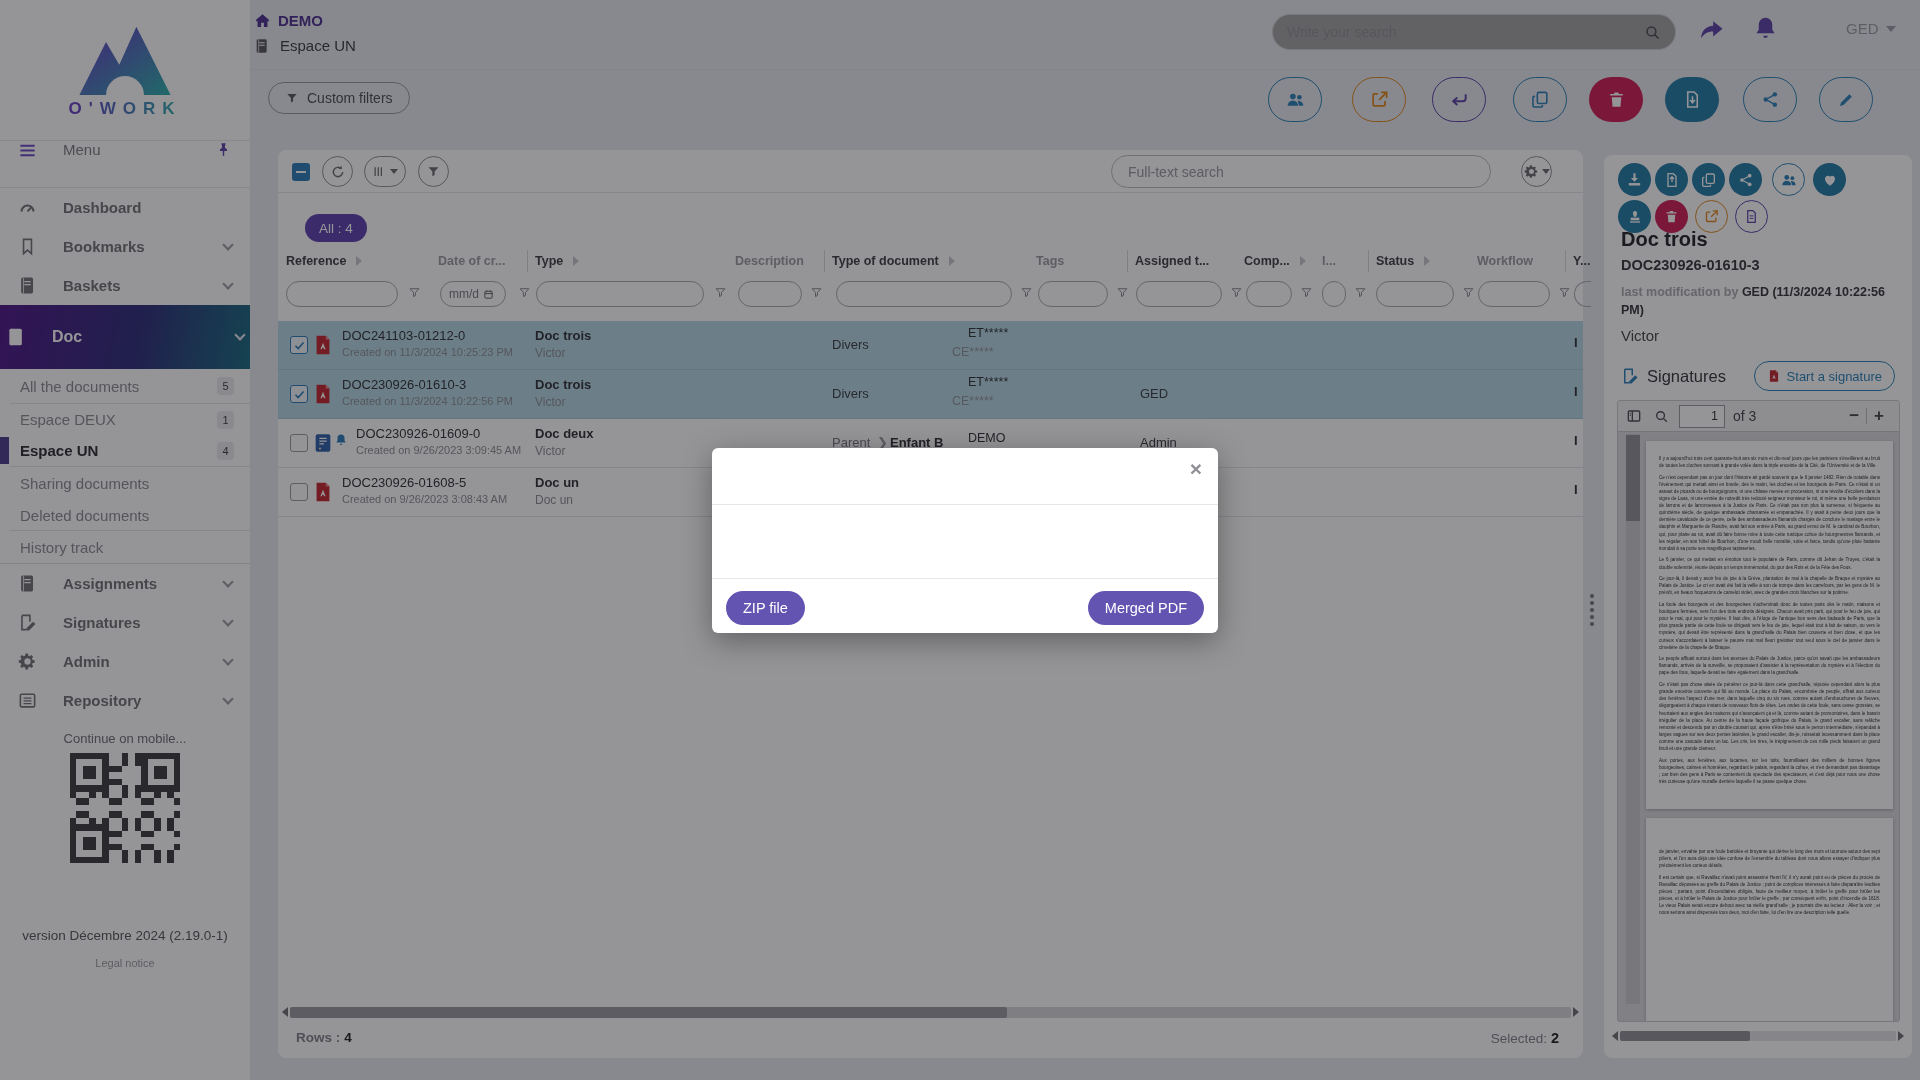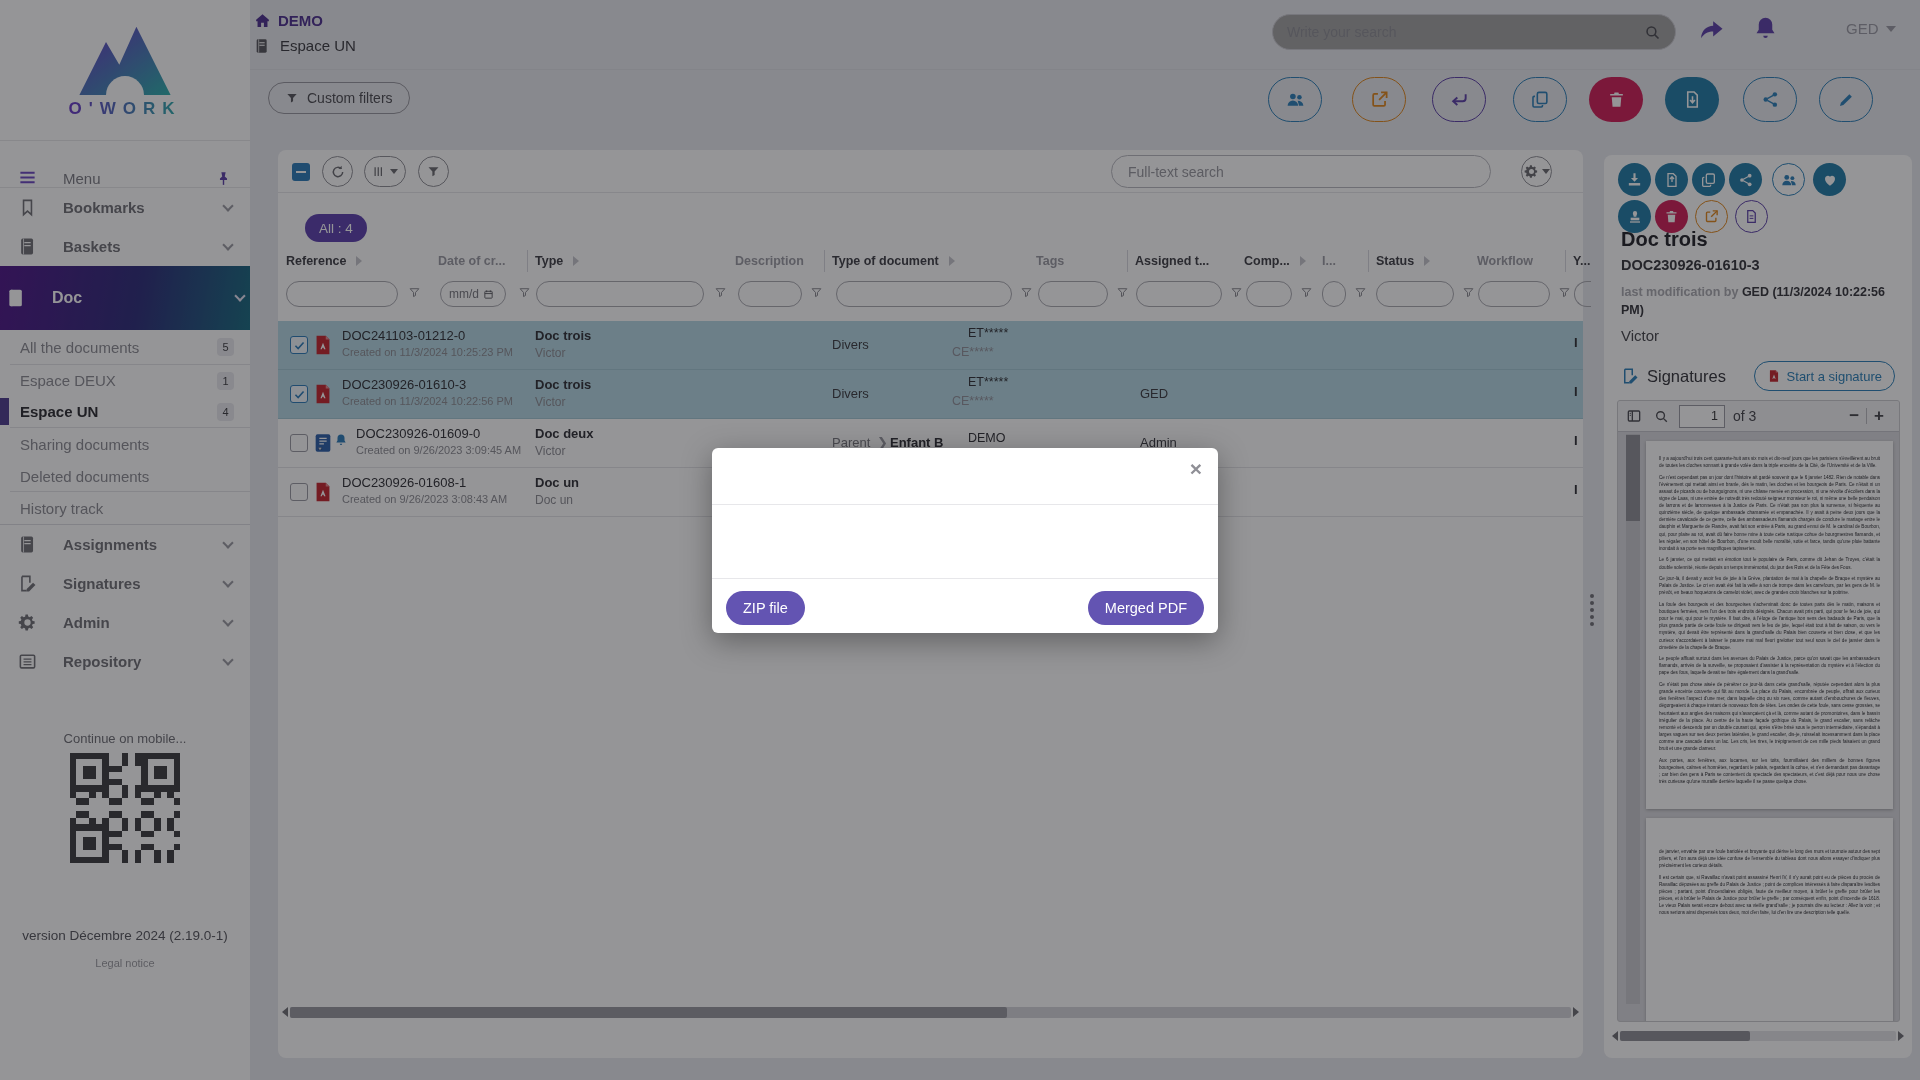--- a/index.html
+++ b/index.html
@@ -6,21 +6,21 @@
   html,body { width:1920px; height:1080px; }
   body { font-family:"Liberation Sans","DejaVu Sans",sans-serif; background:#e8e9ee; overflow:hidden; }
   #app { position:relative; width:1920px; height:1080px; background:#e8e9ee; }
   .abs { position:absolute; }
   svg { display:block; }
 
   
   #sidebar { position:absolute; left:0; top:0; width:250px; height:1080px; background:#ffffff; z-index:2; }
   #logoBlock { height:140px; display:flex; flex-direction:column; align-items:center; justify-content:center; }
   #brandText { font-size:17px; font-weight:bold; letter-spacing:7px; background:linear-gradient(90deg,#6a35c8,#2bb0ab); -webkit-background-clip:text; background-clip:text; color:transparent; margin-top:2px; }
-  #menuRow { height:48px; border-top:1px solid #e7e7ea; border-bottom:1px solid #e7e7ea; display:flex; align-items:flex-end; padding:0 18px; color:#6b46c1; }
+  #menuRow { height:48px; border-top:1px solid #e7e7ea; border-bottom:1px solid #e7e7ea; display:flex; align-items:flex-start; padding:0 18px; color:#6b46c1; }
   #menuRow .lbl { color:#7a7a82; font-size:15px; margin-left:26px; flex:1; }
   .navitem { height:39px; display:flex; align-items:center; padding:0 18px; color:#6f6f76; font-size:15px; }
   .navitem .nlbl { margin-left:26px; flex:1; font-weight:bold; color:#6f6f76; }
   .chev { width:8px; height:8px; border-right:2px solid #9a9aa2; border-bottom:2px solid #9a9aa2; transform:rotate(45deg); margin-top:-4px; }
   #docBand { height:64px; background:linear-gradient(100deg,#4d1487 0%,#2b2a78 55%,#176a80 100%); display:flex; align-items:center; padding:0 6px; color:#ffffff; }
   #docBand .nlbl { margin-left:26px; flex:1; font-weight:bold; font-size:16px; color:#fff; }
   #docBand .chev { border-color:#e8e4f5; }
   .subitem { position:relative; display:flex; align-items:center; padding:0 16px 0 20px; color:#8b8b92; font-size:15px; }
   .subitem .slbl { flex:1; }
   .subitem.active .slbl { color:#2b2b30; font-weight:bold; }
@@ -308,20 +308,26 @@
           <use href="#i-bars"></use>
         </svg>
       <span class="lbl">Menu</span>
       <svg width="17" height="17" style="color:#5b3fa8">
           <use href="#i-pin"></use>
         </svg>
     </div>
 
     <div class="navitem">
       <svg width="19" height="19">
+          <use href="#i-gauge"></use>
+        </svg>
+      <span class="nlbl">Dashboard</span>
+    </div>
+    <div class="navitem">
+      <svg width="19" height="19">
           <use href="#i-bookmark"></use>
         </svg>
       <span class="nlbl">Bookmarks</span>
       <span class="chev"></span>
     </div>
     <div class="navitem">
       <svg width="19" height="19">
           <use href="#i-book"></use>
         </svg>
       <span class="nlbl">Baskets</span>
@@ -954,37 +960,41 @@
       <span class="ct" style="left:612px;font-weight:bold;color:#2f2f35">Enfant B</span>
       <span class="ct" style="left:862px">Admin</span>
       <span class="cc1" style="top:12px">DEMO</span>
       <span class="cedge">I</span>
     </div>
     <div class="row" style="top:318px">
       <span class="cb"></span>
       <svg class="ficon" width="22" height="24">
           <use href="#i-pdffile"></use>
         </svg>
-      <span class="c1">DOC230926-01608-1</span>
+      <span class="c1">DOC230926-01608-5</span>
       <span class="c1b">Created on 9/26/2023 3:08:43 AM</span>
       <span class="cn">Doc un</span>
       <span class="cnb">Doc un</span>
       <span class="cc1">ET*****</span>
       <span class="cc2">CE*****</span>
       <span class="cedge">I</span>
     </div>
 
     <div id="hscroll">
       <span class="sarrow l"></span>
       <span class="tr">
           <span class="th"></span>
         </span>
       <span class="sarrow r"></span>
     </div>
 
+    <div id="cardFooter">
+      <span id="rowsLbl"><span>Rows :</span><b>4</b></span>
+      <span id="selLbl"><span>Selected:</span><b>2</b></span>
+    </div>
   </div>
 
   <div id="resizeDots">
       <i></i>
       <i></i>
       <i></i>
       <i></i>
       <i></i>
     </div>
 

